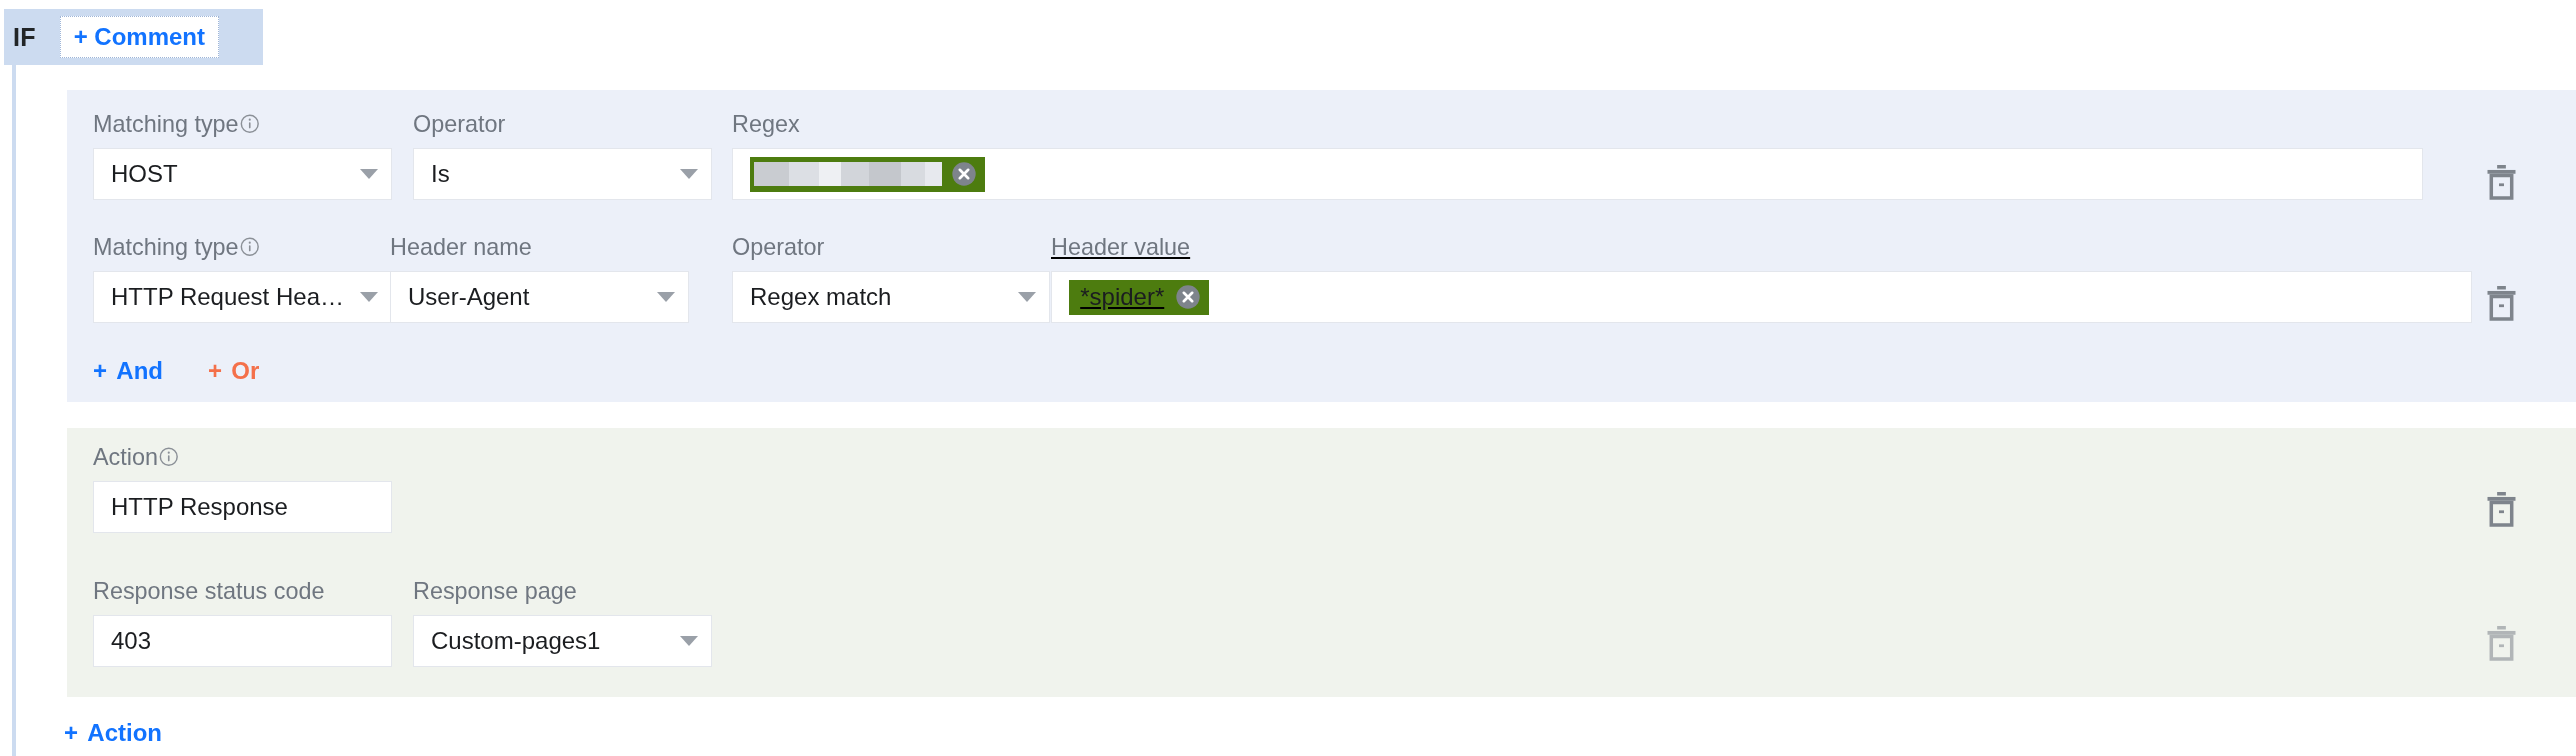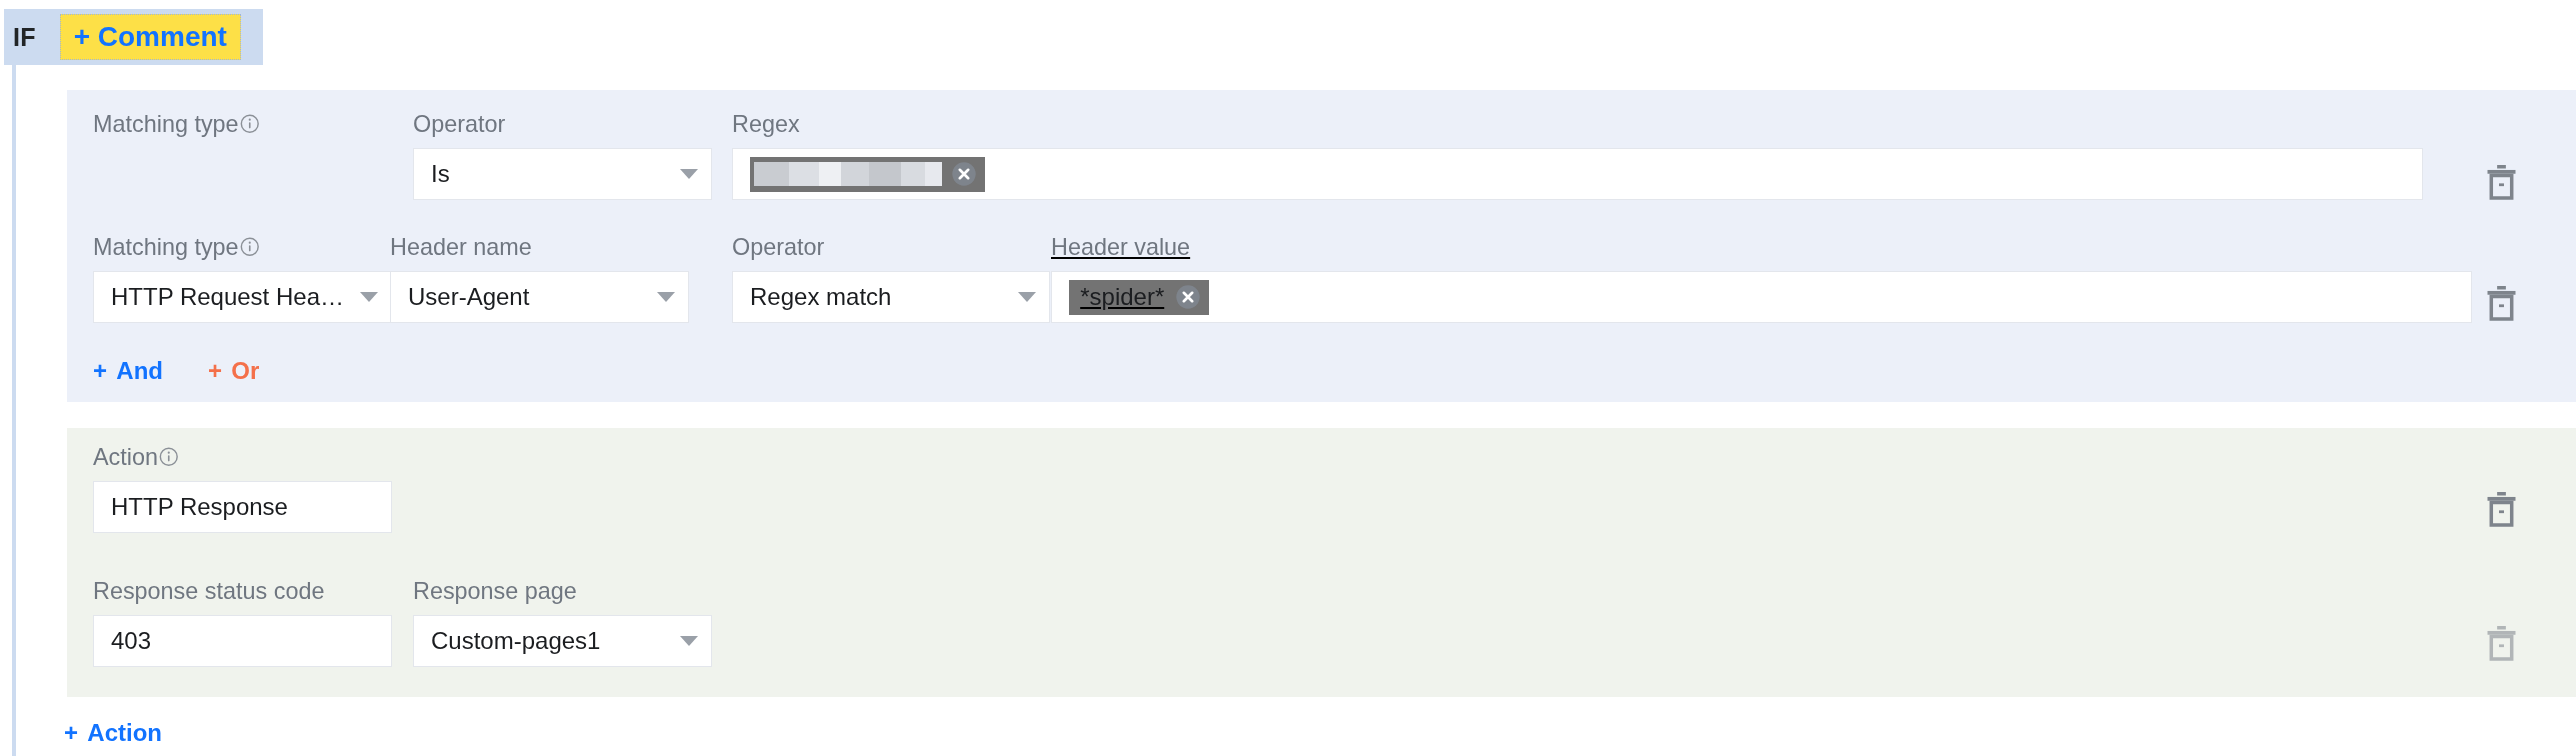--- a/index.html
+++ b/index.html
@@ -27,24 +27,24 @@
     padding-left: 9px;
     gap: 24px;
   }
   .if-label {
     font-size: 25px;
     font-weight: 700;
     color: #222527;
     letter-spacing: 0.2px;
   }
   .comment-btn {
-    background: #fde047;
+    background: #ffffff;
     border: 0.9px dotted #9fb6d8;
     padding: 7.5px 13px 8.4px 13px;
-    font-size: 28px;
+    font-size: 24px;
     font-weight: 700;
     color: #1273ff;
     white-space: nowrap;
     line-height: 1;
     cursor: pointer;
   }
 
   
   .left-rail {
     position: absolute;
@@ -117,21 +117,21 @@
     border-right: 9.3px solid transparent;
     border-top: 10.3px solid #9aa0a8;
     margin-left: 9.3px;
   }
 
   
   .chip {
     display: inline-flex;
     align-items: center;
     gap: 9.3px;
-    background: #737373;
+    background: #4d7c0f;
     padding: 3.7px 7.5px 3.7px 11.2px;
     font-size: 24px;
     color: #1b1d20;
     max-width: 100%;
     line-height: 1.1;
   }
   .chip-x {
     width: 28px; height: 28px;
     flex: 0 0 28px;
     display: inline-flex;
@@ -219,20 +219,24 @@
   <div class="field" style="left:93px; top:110px; width:299px;">
     <div class="field-label">
       <span>Matching type</span>
       <span class="info-icon">
         <svg viewBox="0 0 24 24" fill="none">
             <circle cx="12" cy="12" r="9.4" stroke="#8b9097" stroke-width="1.6"></circle>
             <circle cx="12" cy="7.4" r="1.2" fill="#8b9097"></circle>
             <rect x="11.1" y="10.2" width="1.8" height="7" rx=".9" fill="#8b9097"></rect>
           </svg>
       </span>
+    </div>
+    <div class="control select">
+      <span class="val">HOST</span>
+      <span class="caret"></span>
     </div>
   </div>
 
   <div class="field" style="left:413px; top:110px; width:299px;">
     <div class="field-label">
       <span>Operator</span>
     </div>
     <div class="control select">
       <span class="val">Is</span>
       <span class="caret"></span>

